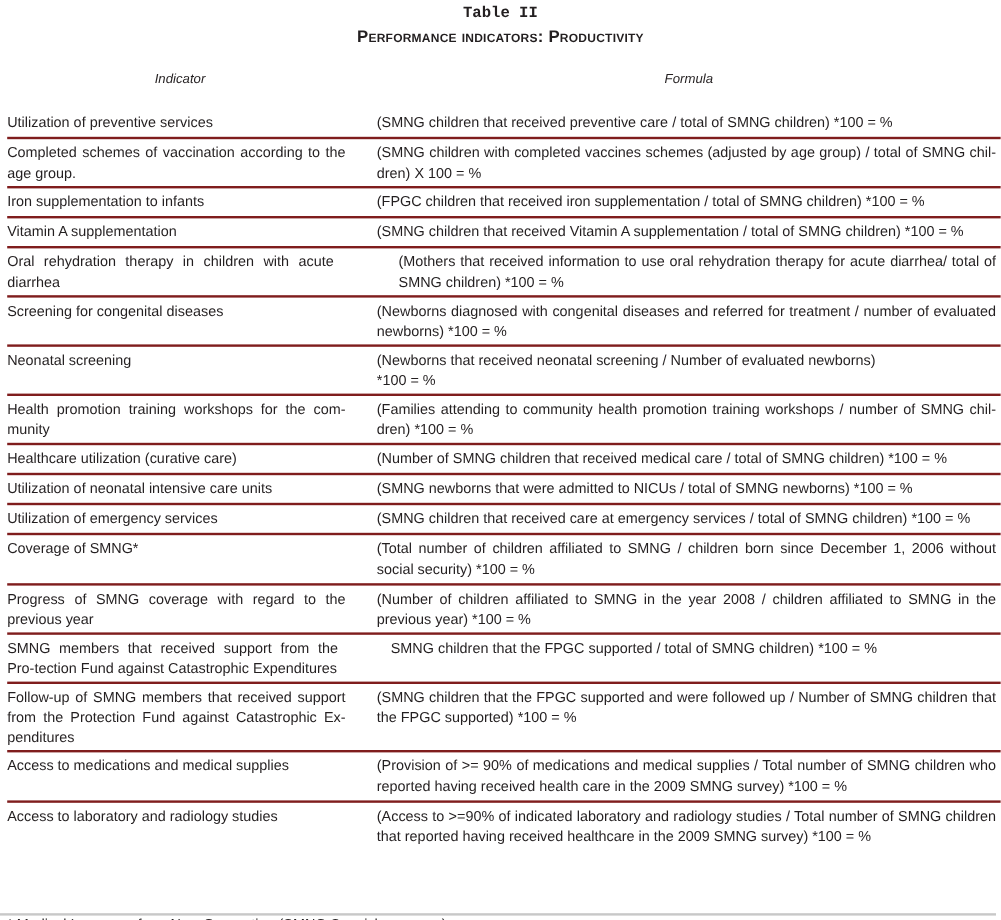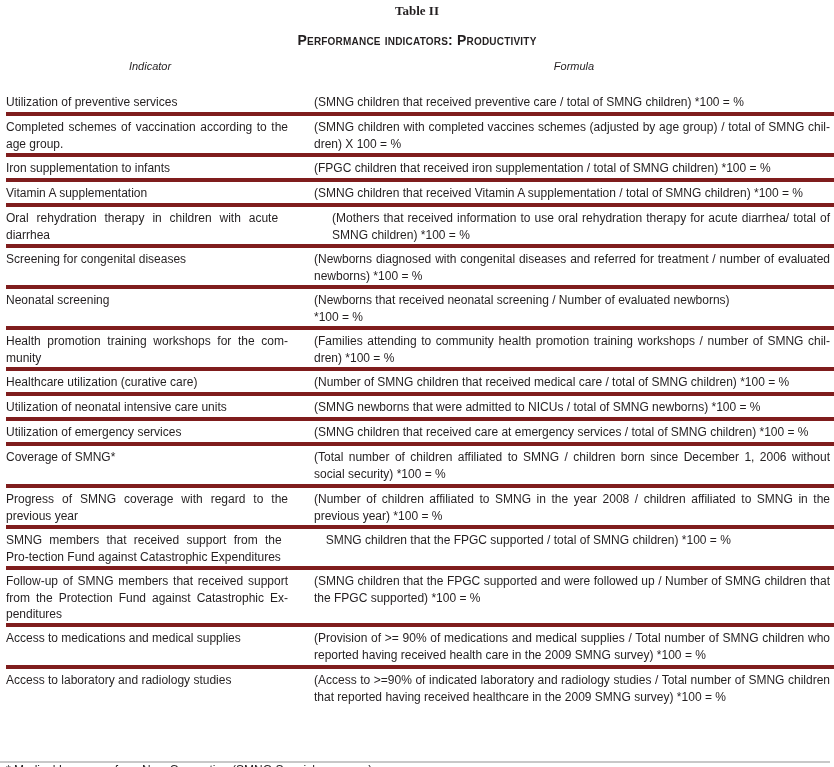--- a/index.html
+++ b/index.html
@@ -19,25 +19,25 @@
       position: absolute;
       left: 0;
       width: 834px;
       text-align: center;
       font-weight: bold;
       color: #231f20;
     }
     .title-line1 {
       top: 3px;
       font-size: 13px;
-      font-family: Liberation Serif, serif;
+      font-family: Liberation Mono, monospace;
       font-stretch: condensed;
     }
     .title-line2 {
-      top: 32px;
+      top: 22px;
       font-size: 14px;
       font-family: "Liberation Sans", sans-serif;
       font-variant: small-caps;
       letter-spacing: 0.2px;
     }
     .col-head {
       position: absolute;
       top: 60px;
       font-style: italic;
       font-size: 11px;
@@ -48,21 +48,21 @@
     .col-head.formula { left: 314px; width: 520px; text-align: center; }
 
     .table {
       position: absolute;
       top: 91px;
       left: 6px;
       width: 828px;
     }
     .row {
       display: flex;
-      border-bottom: 4px solid #7f1d1d;
+      border-bottom: 2px solid #7f1d1d;
       box-sizing: border-box;
       font-family: "Liberation Sans", sans-serif;
       font-size: 12px;
       line-height: 16.5px;
       color: #231f20;
     }
     .row .ind {
       width: 282px;
       padding-right: 26px;
       text-align: justify;

